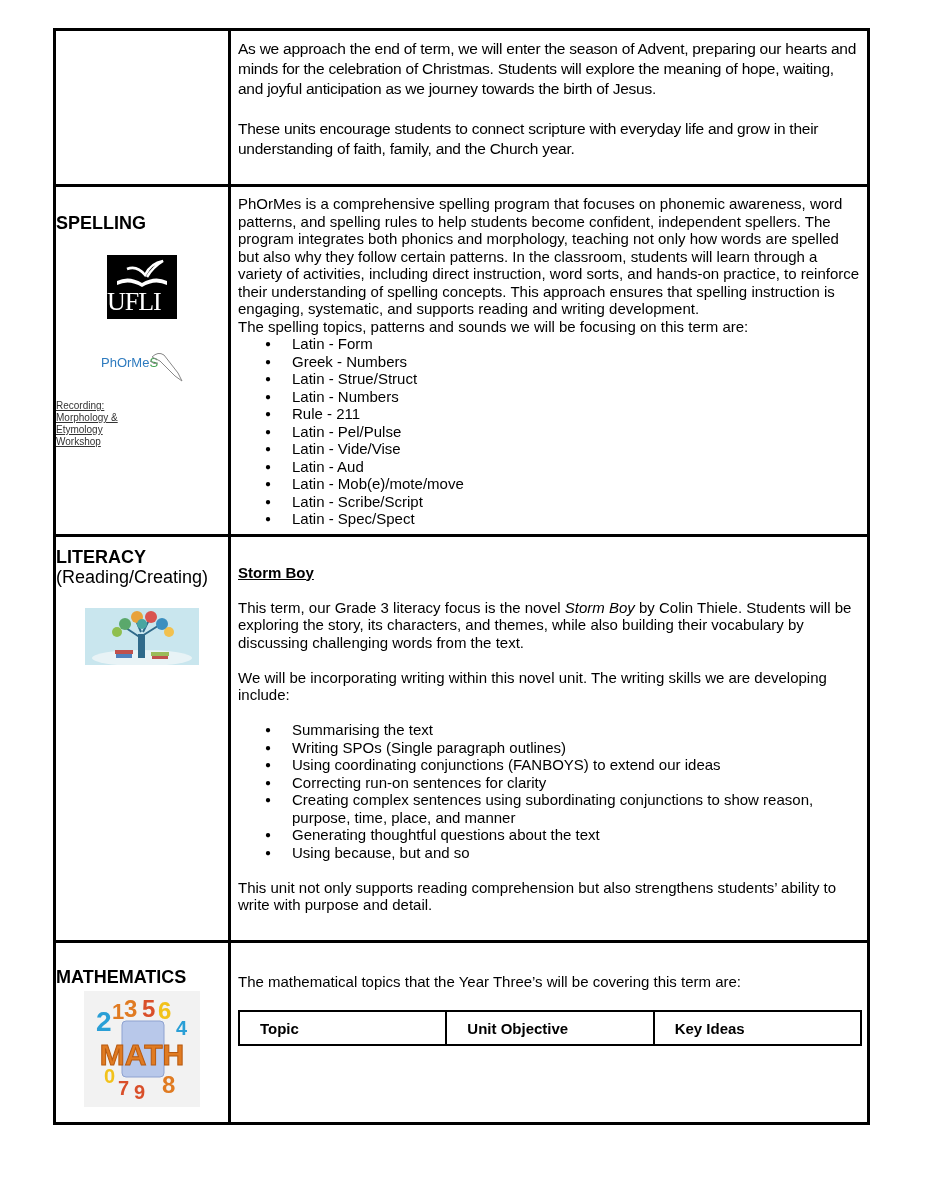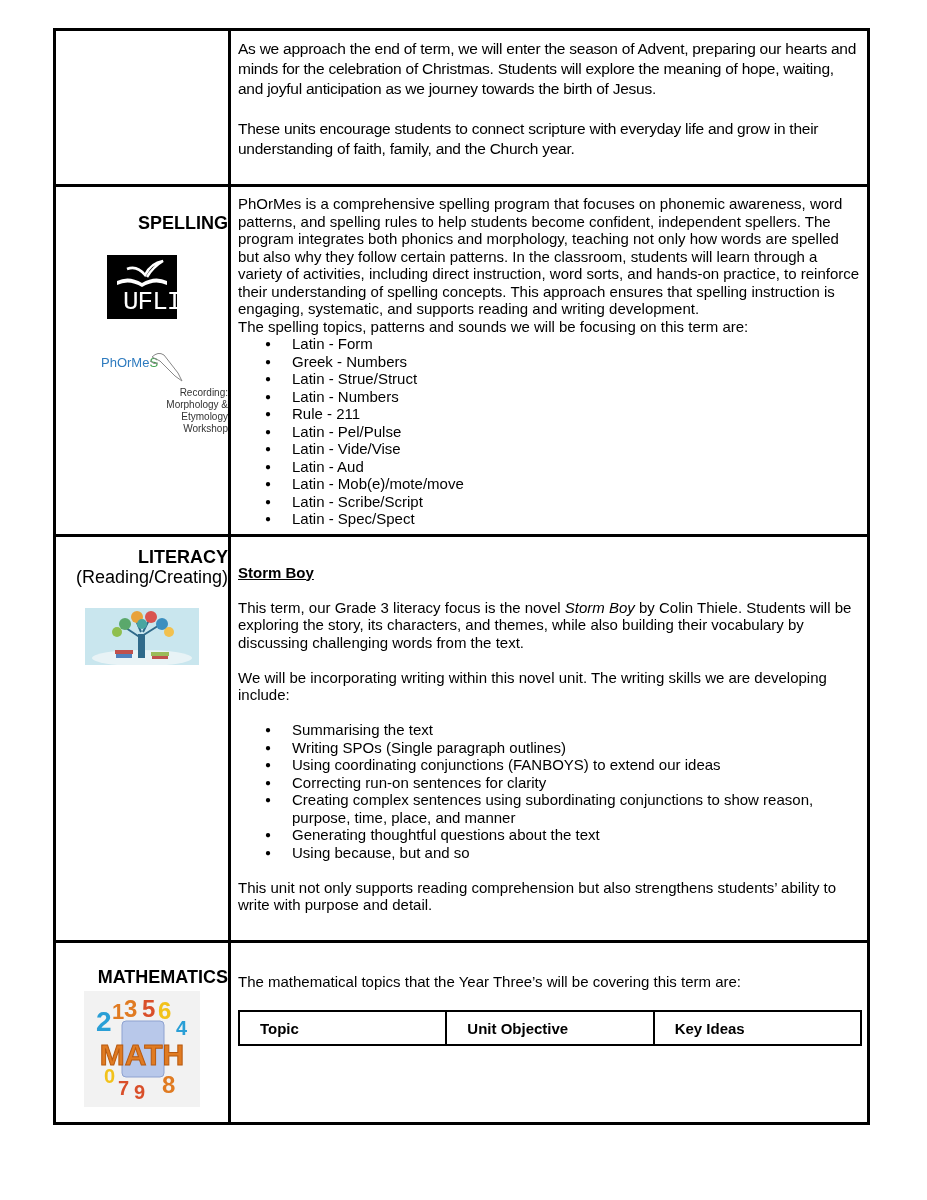--- a/index.html
+++ b/index.html
@@ -6,39 +6,39 @@
   body { width: 927px; height: 1200px; position: relative; overflow: hidden; }
   .page-table {
     position: absolute; left: 53px; top: 28px; width: 672px;
     border-collapse: collapse; table-layout: fixed;
   }
   .page-table td {
     border: 3px solid #000; vertical-align: top; padding: 0;
   }
   .col-left { width: 175px; }
   .col-right { width: 639px; }
-  .left-cell { text-align: right; font-family: "Liberation Sans", sans-serif; color: #000; }
+  .left-cell { text-align: left; font-family: "Liberation Sans", sans-serif; color: #000; }
   .right-cell { padding: 6px 6px 6px 7px !important; font-family: "Liberation Sans", sans-serif; font-size: 15px; line-height: 17.5px; color: #000; }
   .calibri { font-family: "Liberation Sans", sans-serif; font-size: 15.5px; line-height: 20px; letter-spacing: -0.25px; }
   .subject-title { font-weight: bold; font-size: 18px; line-height: 20px; }
   .subject-sub { font-size: 18px; line-height: 20px; }
   p { margin: 0; }
   .gap { height: 17.5px; }
   ul.bullets { margin: 0; padding-left: 54px; list-style: none; }
   ul.bullets li { position: relative; }
   ul.bullets li::before { content: "\25CF"; position: absolute; left: -27px; font-size: 10px; top: 0; }
   .u-head { font-weight: bold; text-decoration: underline; }
   .ufli-logo {
     width: 70px; height: 64px; background: #000; margin: 22px auto 0; position: relative; color: #fff;
   }
-  .ufli-logo .ufli-text { position: absolute; bottom: 2px; left: 16px; right: 0; font-size: 26px; letter-spacing: -1px; font-family: Liberation Mono, monospace; }
+  .ufli-logo .ufli-text { position: absolute; bottom: 2px; left: 0; right: 0; font-size: 26px; letter-spacing: -1px; font-family: Liberation Serif, serif; }
   .phormes { margin-top: 32px; position: relative; height: 34px; }
   .phormes-text { font-size: 13px; color: #2e7bbf; position: absolute; left: 45px; top: 4px; }
   .phormes-text .s { color: #3ca04a; }
-  .phormes-caption { font-size: 10px; line-height: 12px; color: #333; margin-top: 2px; }
+  .phormes-caption { font-size: 10px; line-height: 12px; color: #333; margin-top: 15px; text-decoration: underline; }
   .lit-img { width: 114px; height: 57px; margin: 21px auto 0; background: #c9e6ee; position: relative; overflow: hidden; }
   .math-img { width: 116px; height: 116px; margin: 4px auto 0; background: #f2f2f2; position: relative; overflow: hidden; }
   .math-table { border-collapse: collapse; table-layout: fixed; width: 624px; margin-top: 20px; }
   .math-table th { border: 2px solid #000 !important; text-align: left; font-weight: bold; font-size: 15px; padding: 8px 8px 6px 20px; height: 18px; }
 </style>
 </head>
 <body>
 
 <table class="page-table">
   <colgroup>

